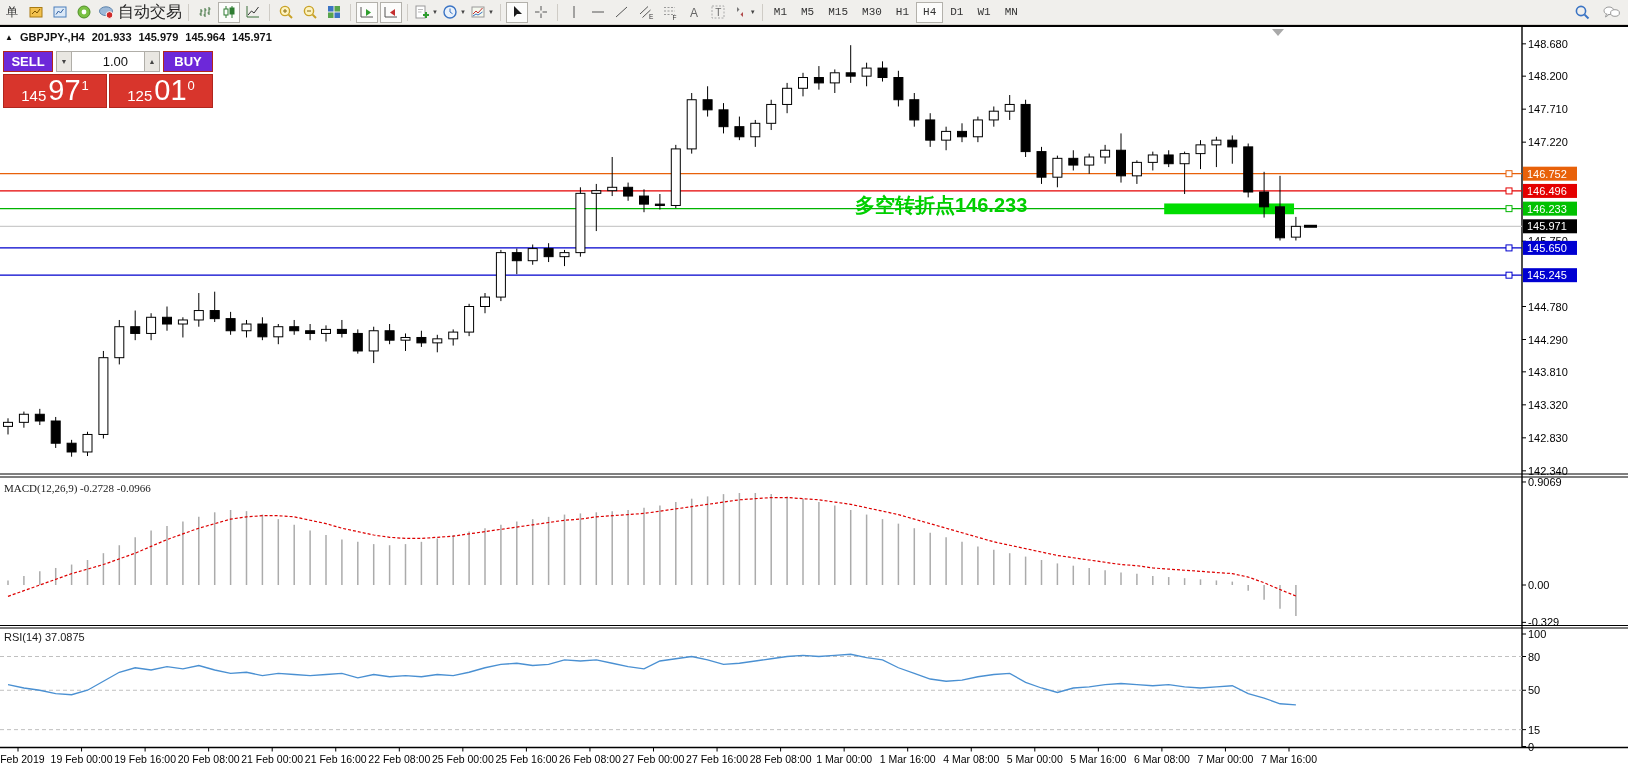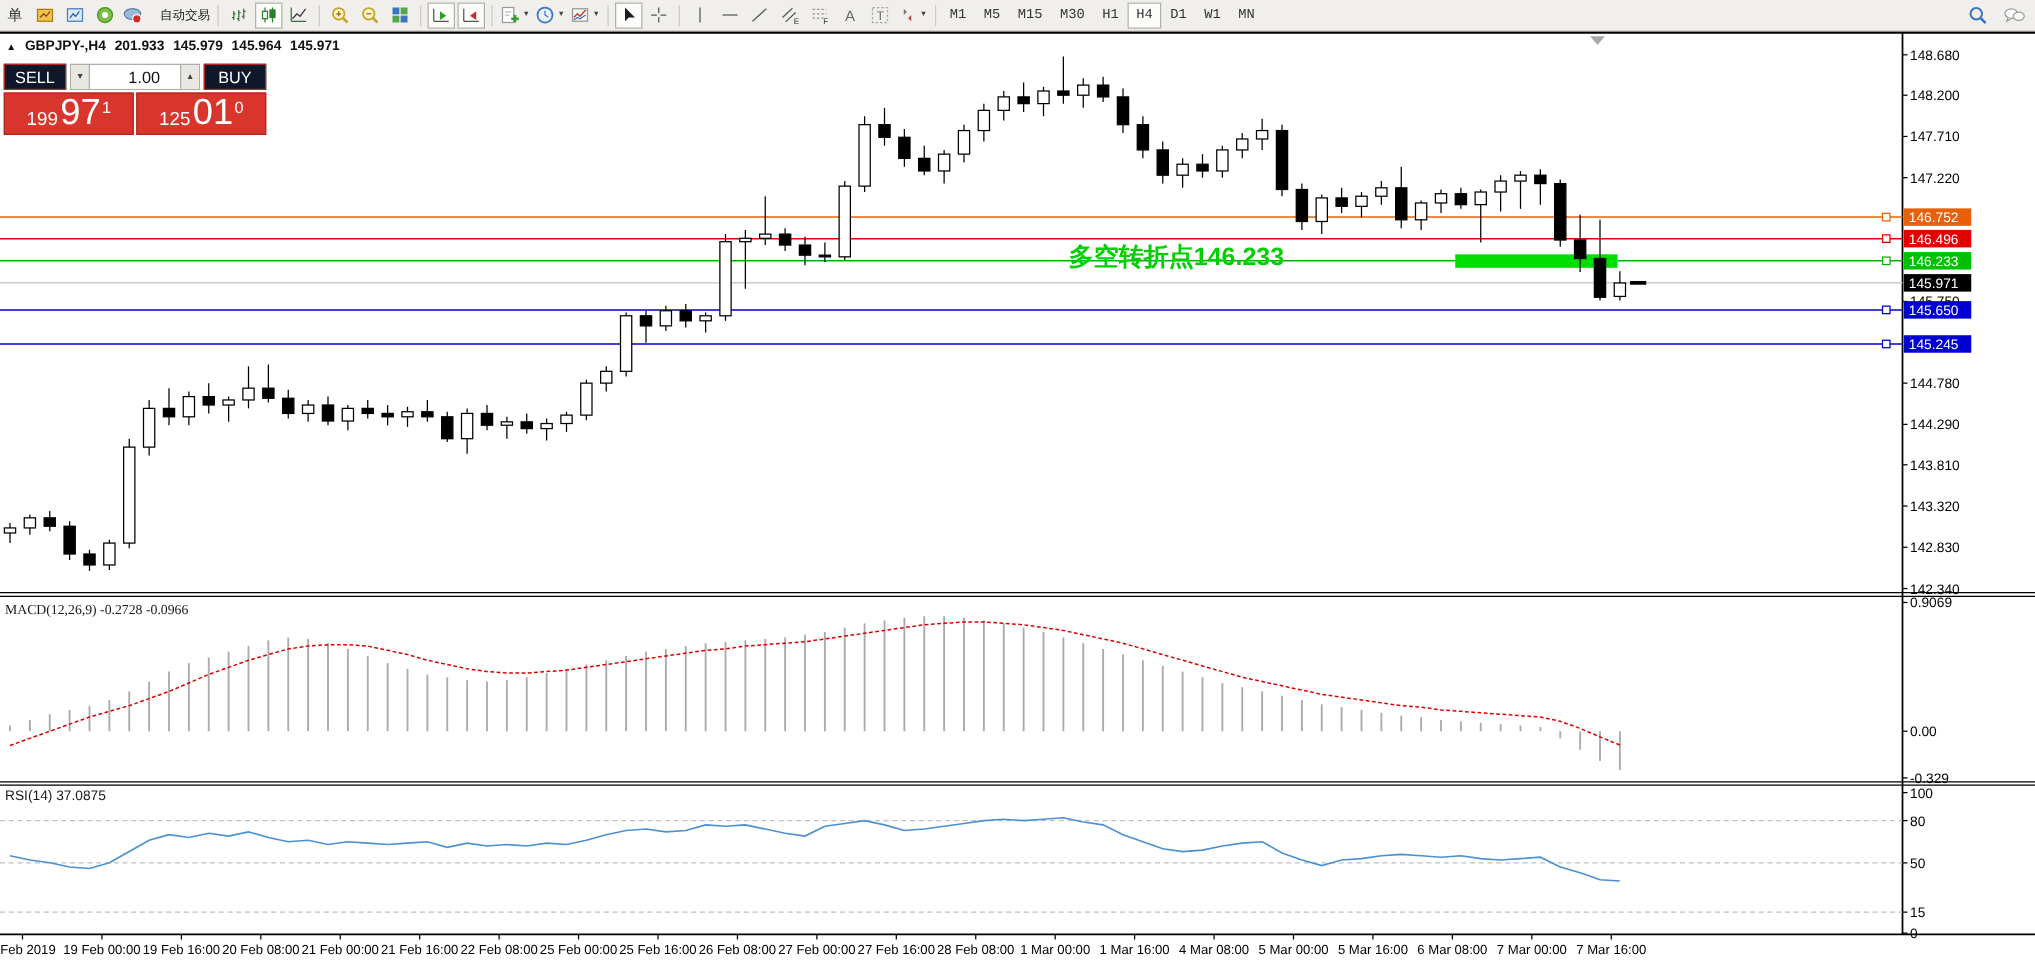--- a/index.html
+++ b/index.html
@@ -7,34 +7,34 @@
   .stage{position:relative;width:1628px;height:773px;}
   svg{font-family:"Liberation Sans",sans-serif;}
   
   .toolbar{position:absolute;top:0;left:0;width:1628px;height:25px;background:#f0efec;
     display:flex;align-items:center;border-bottom:1px solid #d6d3cd;box-sizing:border-box;z-index:5;}
   .tb-btn{height:21px;min-width:22px;display:flex;align-items:center;justify-content:center;
     margin:0 1px;border:1px solid transparent;box-sizing:border-box;color:#333;font-size:12px;cursor:default;}
   .tb-btn.active{background:#fcfcfb;border:1px solid #b3b1ab;}
   .tb-sep{width:1px;height:17px;background:#cfccc6;margin:0 4px;flex:0 0 1px;}
   .tb-caret{font-size:6px;color:#444;margin-left:2px;}
-  .tb-label{font-size:10px;color:#222;margin-left:13px;white-space:nowrap;}
+  .tb-label{font-size:16px;color:#222;margin-left:3px;white-space:nowrap;}
   .tf-btn{font-size:11px;color:#333;height:21px;padding:0 6px;display:flex;align-items:center;
     border:1px solid transparent;box-sizing:border-box;font-family:Liberation Mono, monospace;}
   .tf-btn.active{background:#fcfcfb;border:1px solid #b3b1ab;}
   .tb-spacer{flex:1 1 auto;}
   
   .symbol-line{position:absolute;top:31px;left:5px;font-size:11px;font-weight:700;color:#111;z-index:4;
     display:flex;gap:7px;align-items:center;}
   .symbol-line .tri{font-size:8px;}
   
   .trade-panel{position:absolute;top:51px;left:3px;width:210px;z-index:4;}
   .tp-row1{display:flex;height:21px;align-items:stretch;}
-  .tp-side{width:62px;background:#0f172a;color:#fff;font-size:13px;display:flex;
-    align-items:center;justify-content:center;border:1px solid #b1261e;box-sizing:border-box;}
+  .tp-side{width:62px;background:#6d28d9;color:#fff;font-size:13px;display:flex;
+    align-items:center;justify-content:center;border:1px solid #b1261e;box-sizing:border-box;font-weight:bold;}
   .tp-vol{display:flex;flex:1;margin:0 3px;border:1px solid #b0aea8;box-sizing:border-box;background:#fff;}
   .tp-step{width:15px;background:#e9e7e2;color:#444;font-size:7px;display:flex;align-items:center;
     justify-content:center;border:0;box-sizing:border-box;}
   .tp-step.dn{border-right:1px solid #b0aea8;}
   .tp-step.up{border-left:1px solid #b0aea8;}
   .tp-vol input{flex:1;width:40px;border:0;outline:none;font-size:13px;text-align:right;padding:0 16px;
     font-family:"Liberation Sans",sans-serif;color:#111;}
   .tp-row2{display:flex;margin-top:2px;height:34px;gap:2px;}
   .tp-big{flex:1;background:#d8352c;color:#fff;display:flex;align-items:flex-end;
     justify-content:center;padding-bottom:2px;border:1px solid #b1261e;box-sizing:border-box;line-height:1;}
@@ -694,21 +694,21 @@
     <div class="tp-side">SELL</div>
     <div class="tp-vol">
       <button class="tp-step dn">▼</button>
       <input value="1.00" style="">
       <button class="tp-step up">▲</button>
     </div>
     <div class="tp-side">BUY</div>
   </div>
   <div class="tp-row2">
     <div class="tp-big">
-      <span class="sm">199</span>
+      <span class="sm">145</span>
       <span class="lg">97</span>
       <span class="sup">1</span>
     </div>
     <div class="tp-big">
       <span class="sm">125</span>
       <span class="lg">01</span>
       <span class="sup">0</span>
     </div>
   </div>
 </div>

